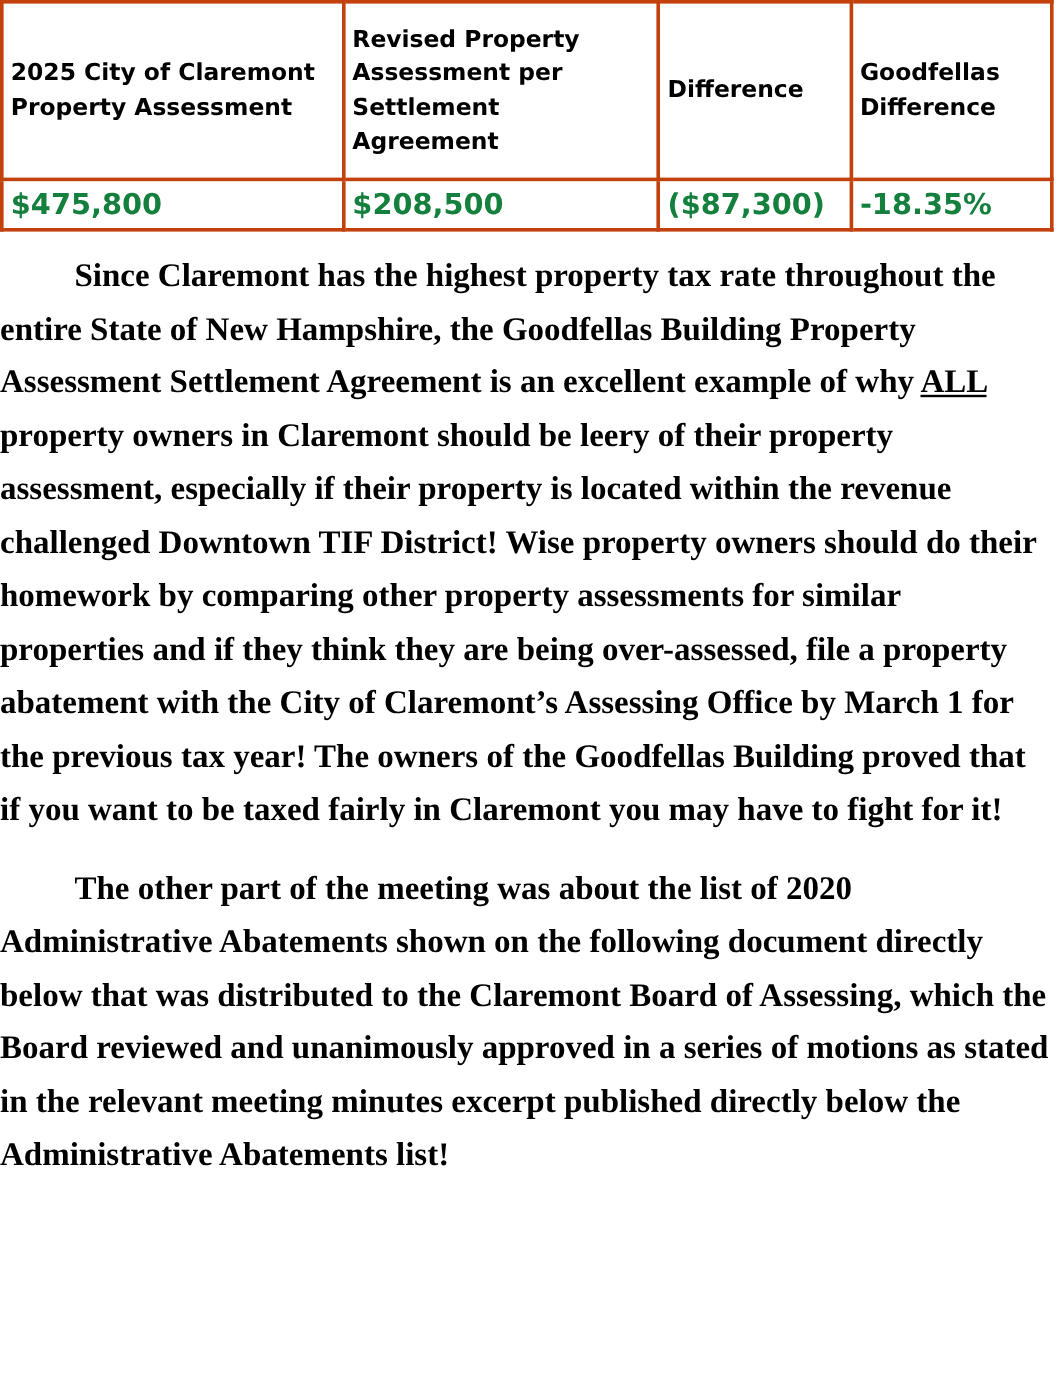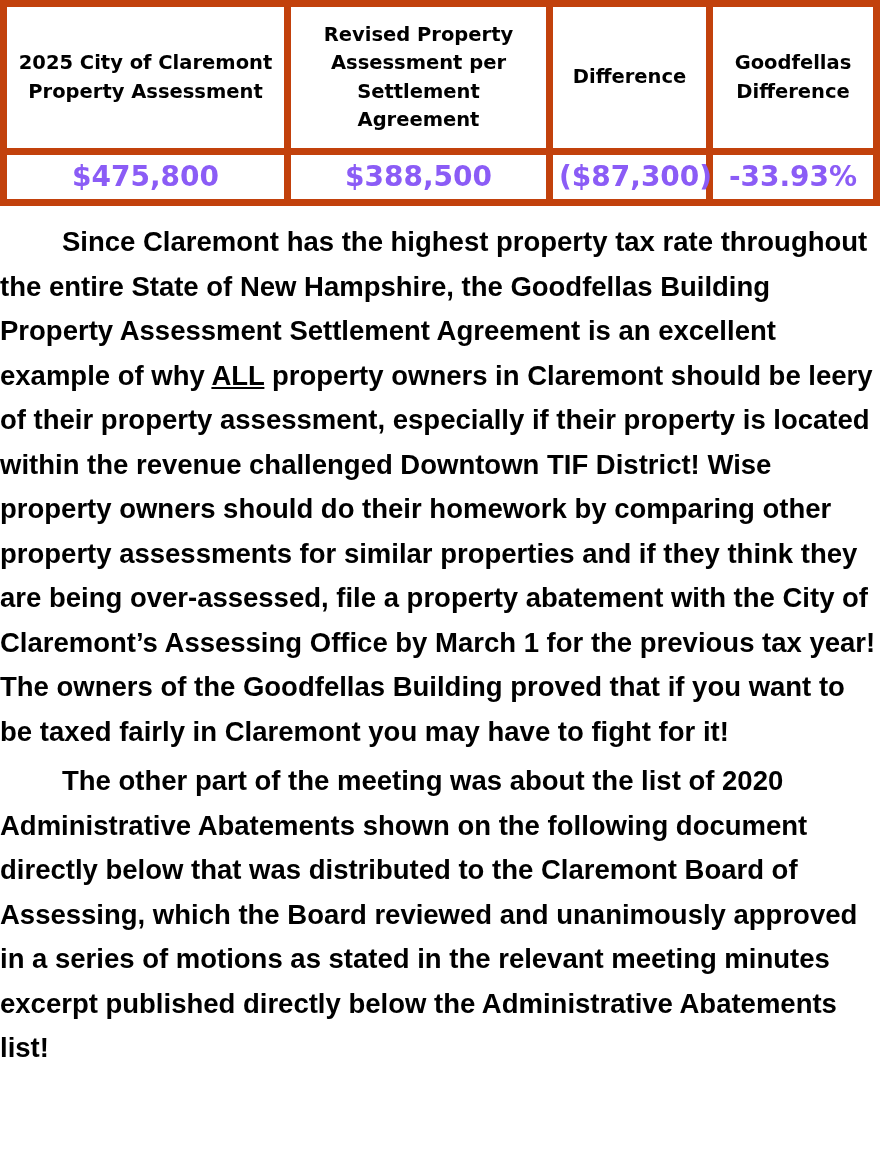--- a/index.html
+++ b/index.html
@@ -23,64 +23,64 @@
 
   
   table.assessment {
     border-collapse: collapse;
     width: 878px;
     margin: 0;
     table-layout: fixed;
   }
   table.assessment th,
   table.assessment td {
-    border: 7px solid #c2410c;
+    border: 3px solid #c2410c;
     font-family: "DejaVu Sans", sans-serif;
     font-weight: bold;
-    text-align: center;
+    text-align: left;
     vertical-align: middle;
     padding: 4px 6px;
     box-sizing: border-box;
   }
   table.assessment th {
     font-size: 19.5px;
     line-height: 1.45;
     height: 148px;
     color: #000000;
   }
   table.assessment td {
-    font-size: 28px;
+    font-size: 24px;
     line-height: 1.3;
     height: 42px;
-    color: #8b5cf6;
+    color: #15803d;
   }
   .col1 { width: 284px; }
   .col2 { width: 262px; }
   .col3 { width: 160px; }
   .col4 { width: 167px; }
 
   td.negative { color: #ff0000; margin-top: 40px; }
 
   
   .bodytext {
-    font-family: Liberation Sans, sans-serif;
+    font-family: Liberation Serif, serif;
     font-weight: bold;
     font-size: 27.5px;
     line-height: 44.5px;
     color: #000000;
     margin: 0;
     padding: 0 4px 0 0;
     text-align: left;
   }
   p.para {
     margin: 0;
     text-indent: 62px;
   }
   p.para + p.para {
-    margin-top: 5px;
+    margin-top: 21px;
   }
   .para-wrap {
     padding-top: 14px;
   }
   u.underline {
     text-decoration: underline;
   }
 </style>
 </head>
 <body>
@@ -92,23 +92,23 @@
       <tr>
         <th class="col1">2025 City of Claremont Property Assessment</th>
         <th class="col2">Revised Property Assessment per Settlement Agreement</th>
         <th class="col3">Difference</th>
         <th class="col4">Goodfellas Difference</th>
       </tr>
     </thead>
     <tbody>
       <tr>
         <td class="col1">$475,800</td>
-        <td class="col2">$388,500</td>
+        <td class="col2">$208,500</td>
         <td class="col3 negative">($87,300)</td>
-        <td class="col4 negative">-33.93%</td>
+        <td class="col4 negative">-18.35%</td>
       </tr>
     </tbody>
   </table>
 
   <div class="bodytext para-wrap">
     <p class="para"><span>Since Claremont has the highest property tax rate throughout the entire State of New Hampshire, the Goodfellas Building Property Assessment Settlement Agreement is an excellent example of why </span><u class="underline">ALL</u><span> property owners in Claremont should be leery of their property assessment, especially if their property is located within the revenue challenged Downtown TIF District!  Wise property owners should do their homework by comparing other property assessments for similar properties and if they think they are being over-assessed, file a property abatement with the City of Claremont’s Assessing Office by March 1 for the previous tax year!  The owners of the Goodfellas Building proved that if you want to be taxed fairly in Claremont you may have to fight for it!</span></p>
     <p class="para">The other part of the meeting was about the list of 2020 Administrative Abatements shown on the following document directly below that was distributed to the Claremont Board of Assessing, which the Board reviewed and unanimously approved in a series of motions as stated in the relevant meeting minutes excerpt published directly below the Administrative Abatements list!</p>
   </div>
 
 </div>

